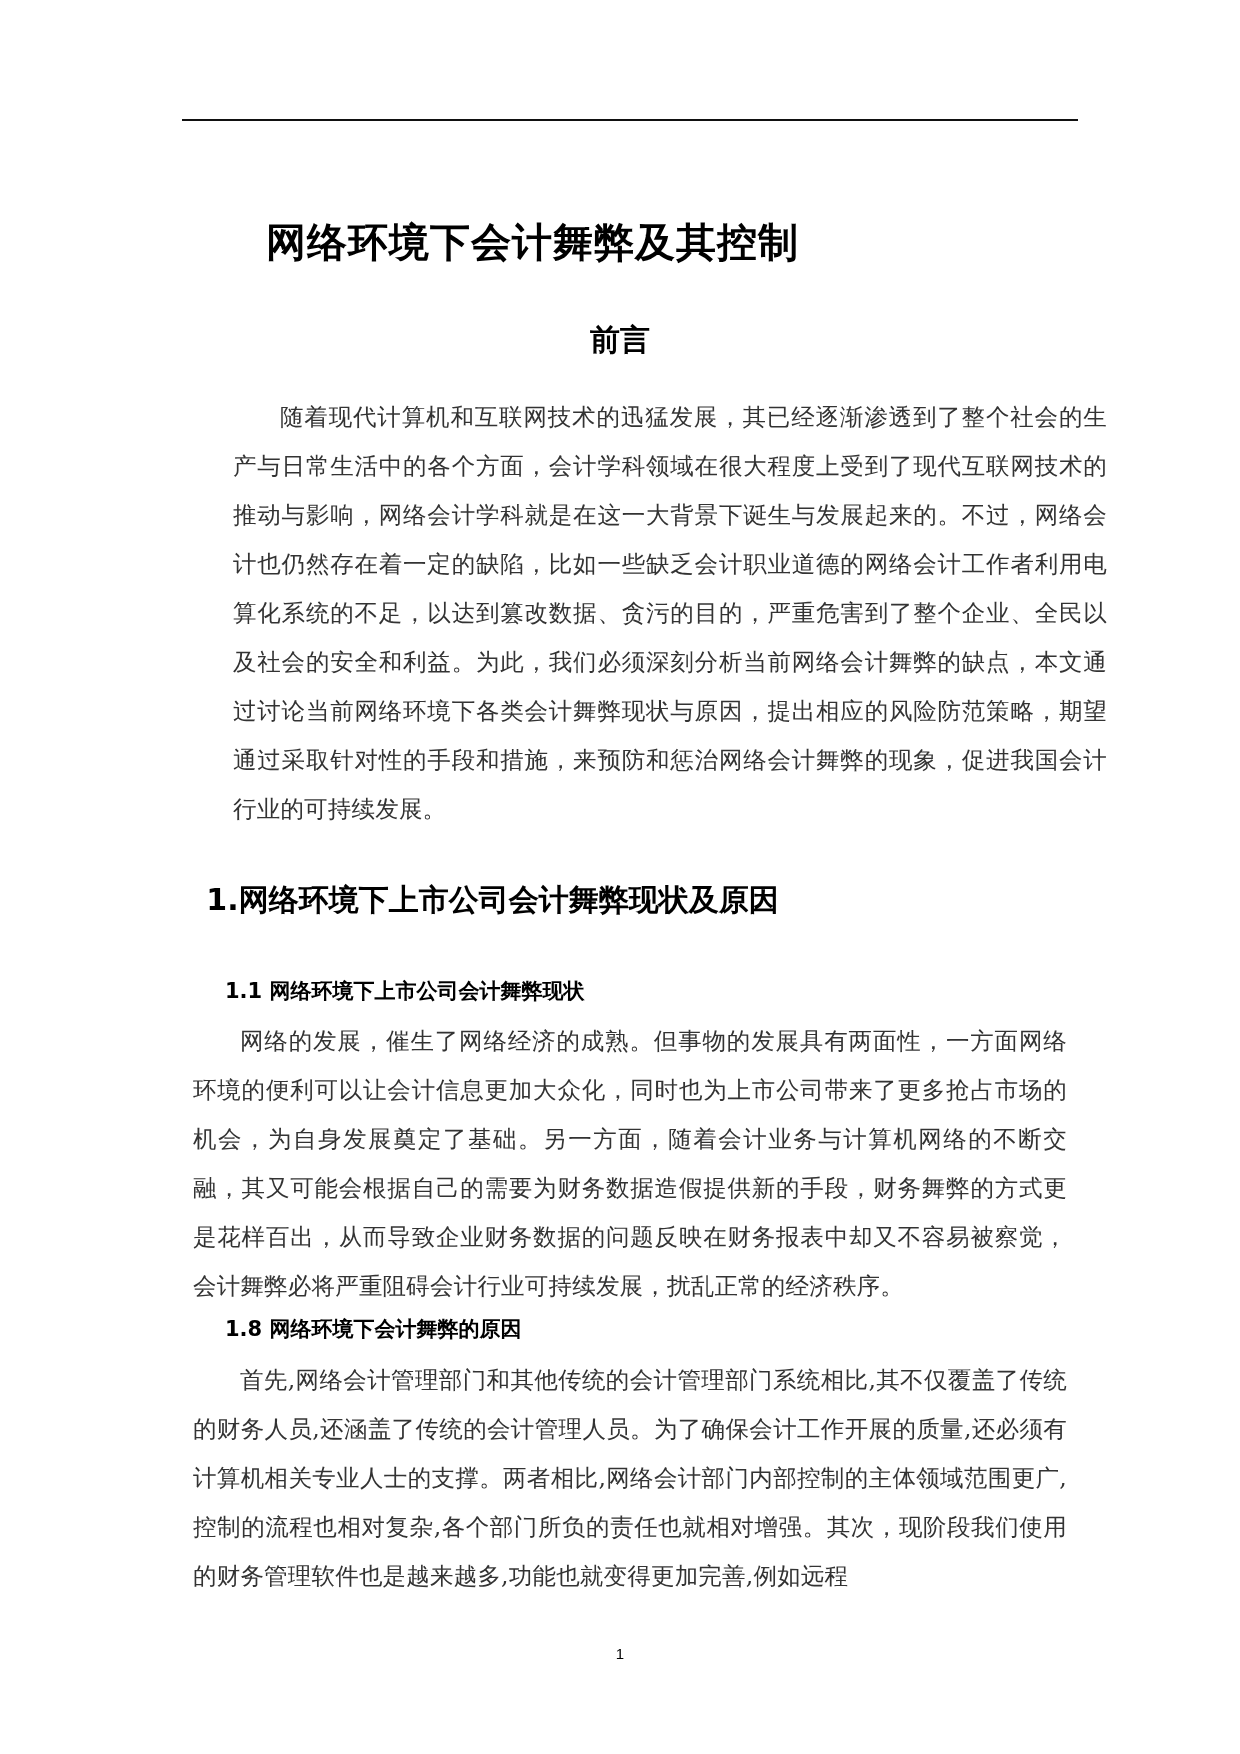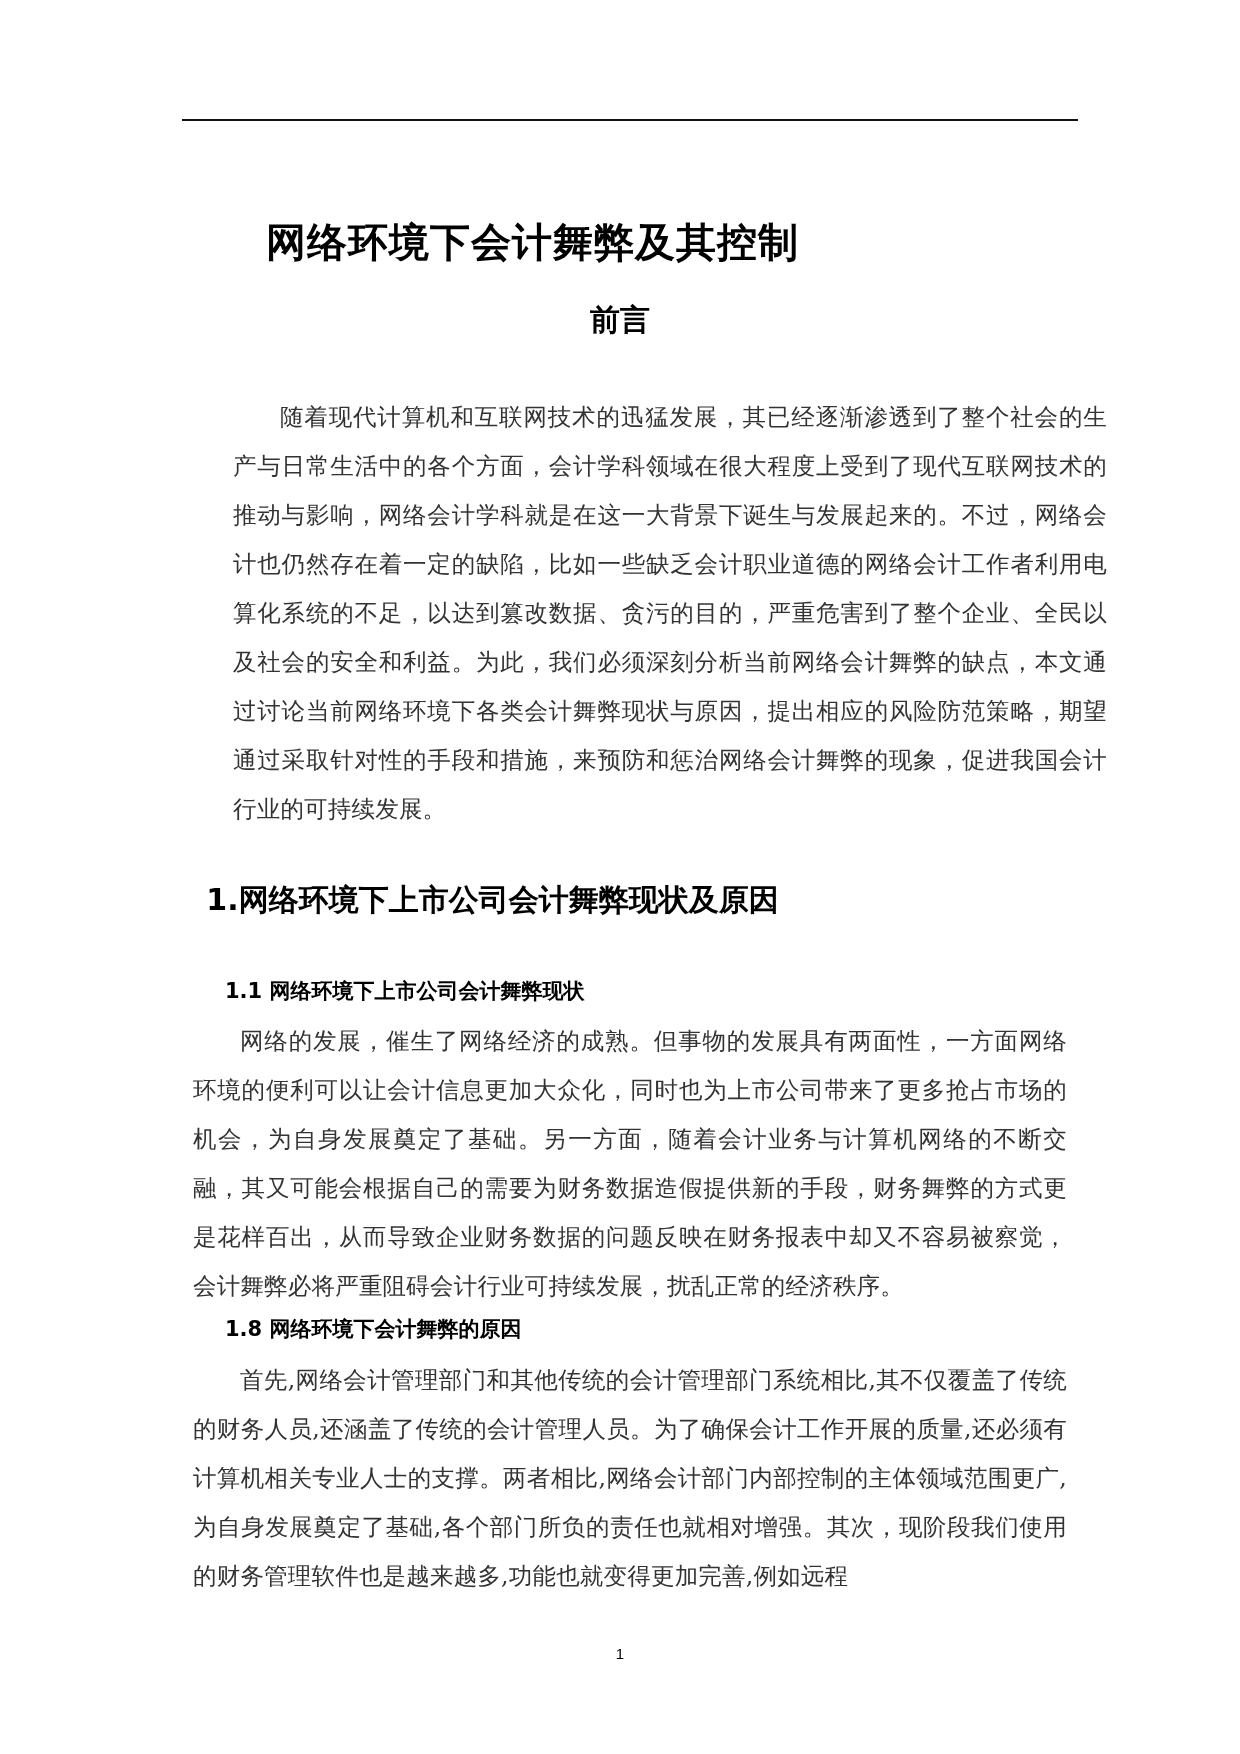--- a/index.html
+++ b/index.html
@@ -3,21 +3,21 @@
 <meta charset="utf-8">
 <style>
   html, body { margin: 0; padding: 0; background: #ffffff; }
   body { width: 1240px; height: 1754px; position: relative; overflow: hidden;
          font-family: "DejaVu Serif", "Liberation Serif", serif; color: #222; }
   .header-rule { position: absolute; left: 182px; top: 119px; width: 896px; height: 0;
                  border-top: 2px solid #111; }
   .title { position: absolute; left: 0; width: 1065px; top: 215px; text-align: center;
            font-family: "DejaVu Sans", "Liberation Sans", sans-serif; font-weight: bold;
            font-size: 40px; color: #000; letter-spacing: 1px; }
-  .preface-title { position: absolute; left: 0; width: 1240px; top: 300px; text-align: center;
+  .preface-title { position: absolute; left: 0; width: 1240px; top: 320px; text-align: center;
            font-family: "DejaVu Sans", "Liberation Sans", sans-serif; font-weight: bold;
            font-size: 30px; color: #000; }
   .para { position: absolute; left: 193px; width: 874px; margin: 0;
           font-size: 23.5px; line-height: 49px; text-align: justify; text-indent: 47px;
           color: #333; letter-spacing: 0.2px; }
   .h1 { position: absolute; left: 0; width: 985px; top: 880px; text-align: center;
         font-family: "DejaVu Sans", "Liberation Sans", sans-serif; font-weight: bold;
         font-size: 30px; color: #000; }
   .h2 { position: absolute; left: 225px; font-family: "DejaVu Sans", "Liberation Sans", sans-serif;
         font-weight: bold; font-size: 21px; color: #000; }
@@ -37,16 +37,16 @@
   <p class="para" style="top:393px;margin-left:40px;">随着现代计算机和互联网技术的迅猛发展，其已经逐渐渗透到了整个社会的生产与日常生活中的各个方面，会计学科领域在很大程度上受到了现代互联网技术的推动与影响，网络会计学科就是在这一大背景下诞生与发展起来的。不过，网络会计也仍然存在着一定的缺陷，比如一些缺乏会计职业道德的网络会计工作者利用电算化系统的不足，以达到篡改数据、贪污的目的，严重危害到了整个企业、全民以及社会的安全和利益。为此，我们必须深刻分析当前网络会计舞弊的缺点，本文通过讨论当前网络环境下各类会计舞弊现状与原因，提出相应的风险防范策略，期望通过采取针对性的手段和措施，来预防和惩治网络会计舞弊的现象，促进我国会计行业的可持续发展。</p>
 
   <div class="h1">1.网络环境下上市公司会计舞弊现状及原因</div>
 
   <div class="h2" style="top:977px;">1.1  网络环境下上市公司会计舞弊现状</div>
 
   <p class="para" style="top:1018px;font-family:Liberation Mono, monospace;">网络的发展，催生了网络经济的成熟。但事物的发展具有两面性，一方面网络环境的便利可以让会计信息更加大众化，同时也为上市公司带来了更多抢占市场的机会，为自身发展奠定了基础。另一方面，随着会计业务与计算机网络的不断交融，其又可能会根据自己的需要为财务数据造假提供新的手段，财务舞弊的方式更是花样百出，从而导致企业财务数据的问题反映在财务报表中却又不容易被察觉，会计舞弊必将严重阻碍会计行业可持续发展，扰乱正常的经济秩序。</p>
 
   <div class="h2" style="top:1315px;">1.8 网络环境下会计舞弊的原因</div>
 
-  <p class="para" style="top:1356px;">首先,网络会计管理部门和其他传统的会计管理部门系统相比,其不仅覆盖了传统的财务人员,还涵盖了传统的会计管理人员。为了确保会计工作开展的质量,还必须有计算机相关专业人士的支撑。两者相比,网络会计部门内部控制的主体领域范围更广,为自身发展奠定了基础,各个部门所负的责任也就相对增强。其次，现阶段我们使用的财务管理软件也是越来越多,功能也就变得更加完善,例如远程</p>
+  <p class="para" style="top:1356px;">首先,网络会计管理部门和其他传统的会计管理部门系统相比,其不仅覆盖了传统的财务人员,还涵盖了传统的会计管理人员。为了确保会计工作开展的质量,还必须有计算机相关专业人士的支撑。两者相比,网络会计部门内部控制的主体领域范围更广,控制的流程也相对复杂,各个部门所负的责任也就相对增强。其次，现阶段我们使用的财务管理软件也是越来越多,功能也就变得更加完善,例如远程</p>
 
   <div class="page-num">1</div>
 </div>
 
 </body></html>

